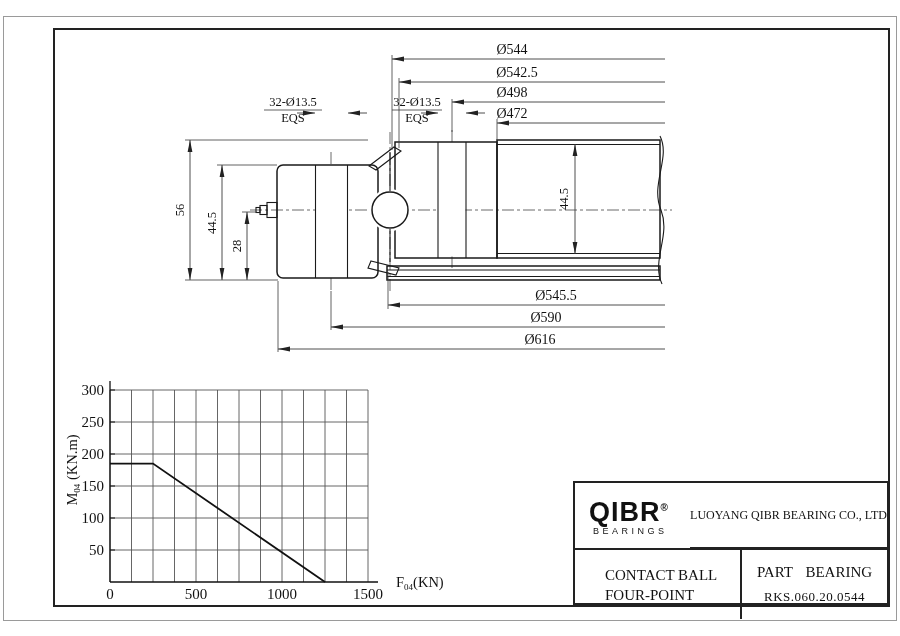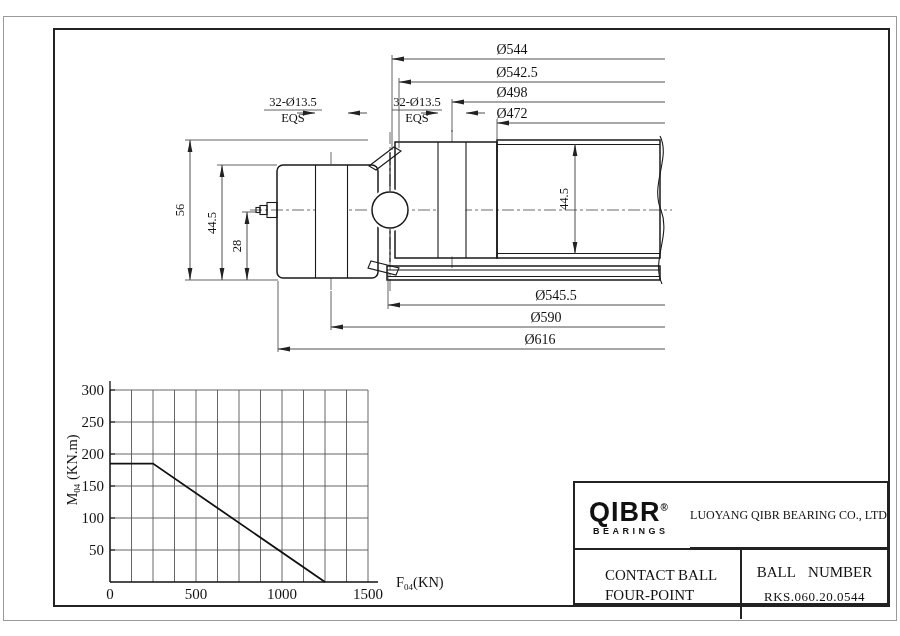--- a/index.html
+++ b/index.html
@@ -13,21 +13,21 @@
 
   
   #title-block{position:absolute;left:573px;top:481px;width:316px;height:124px;
                border:2px solid #222;box-sizing:border-box;background:#fff;}
   #tb-row1{display:flex;height:67px;border-bottom:2px solid #222;box-sizing:border-box;}
   #tb-logo{width:115px;display:flex;flex-direction:column;justify-content:center;
            padding-left:14px;box-sizing:border-box;}
   #tb-logo .wordmark{font-family:"Liberation Sans", sans-serif;font-weight:bold;
            font-size:27px;line-height:26px;letter-spacing:1px;color:#111;white-space:nowrap;}
   #tb-logo .wordmark sup{font-size:10px;vertical-align:super;letter-spacing:0;}
-  #tb-logo .sub{font-family:"Liberation Sans", sans-serif;font-weight:bold;
+  #tb-logo .sub{font-family:"Liberation Sans", sans-serif;font-weight:normal;
            font-size:9px;letter-spacing:3.5px;color:#111;margin-top:1px;padding-left:4px;}
   #tb-company{flex:1;display:flex;flex-direction:column;}
   #tb-company .line1{flex:1;display:flex;align-items:center;justify-content:center;
            border-bottom:1.5px solid #222;font-size:12px;color:#111;white-space:nowrap;}
   #tb-company .line2{flex:1;display:flex;align-items:center;justify-content:center;
            font-family:"Liberation Mono", monospace;font-size:11px;color:#111;white-space:nowrap;}
   #tb-row2{display:flex;height:69px;}
   #tb-product{width:167px;border-right:2px solid #222;box-sizing:border-box;
            display:flex;flex-direction:column;justify-content:center;
            padding-left:30px;font-size:15px;line-height:20px;color:#111;}
@@ -247,18 +247,18 @@
       <div id="tb-company">
         <div class="line1">LUOYANG QIBR BEARING CO., LTD</div>
       </div>
     </div>
     <div id="tb-row2">
       <div id="tb-product">
         <div>CONTACT BALL</div>
         <div>FOUR-POINT</div>
       </div>
       <div id="tb-part">
-        <div class="pn-label">BALL NUMBER</div>
+        <div class="pn-label">PART BEARING</div>
         <div class="pn-value">RKS.060.20.0544</div>
       </div>
     </div>
   </div>
 </div>
 
 </body></html>

